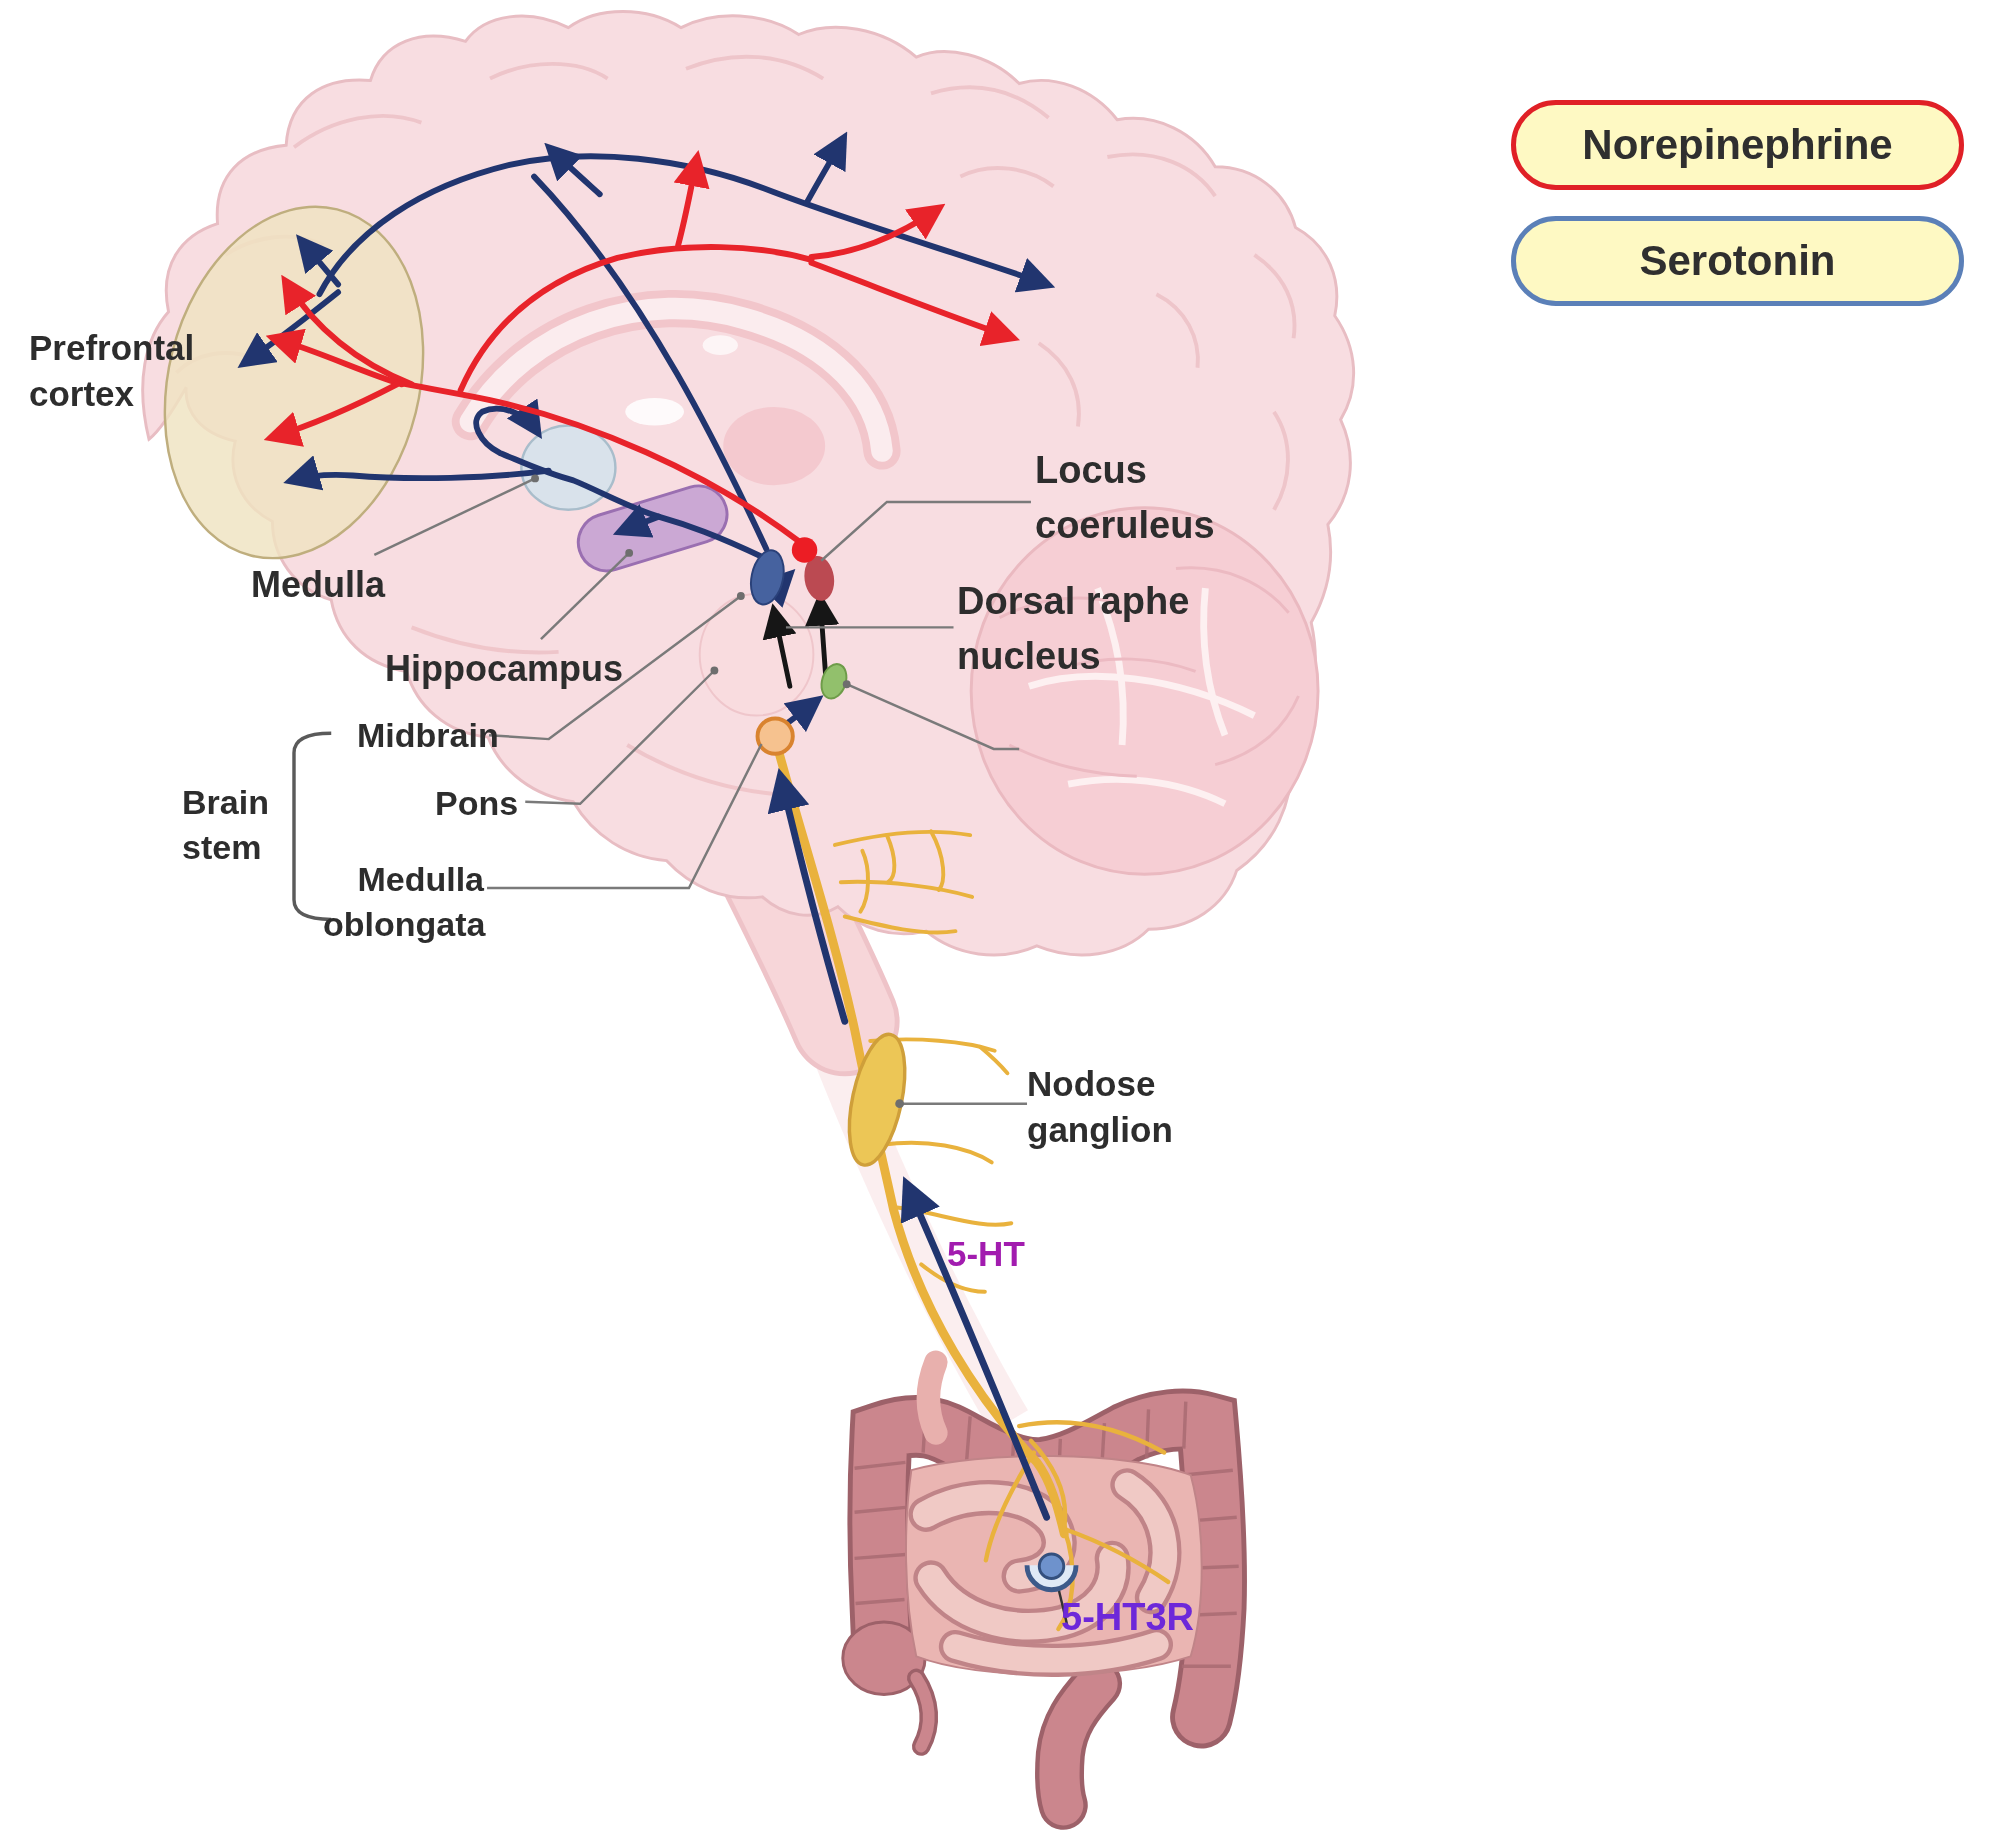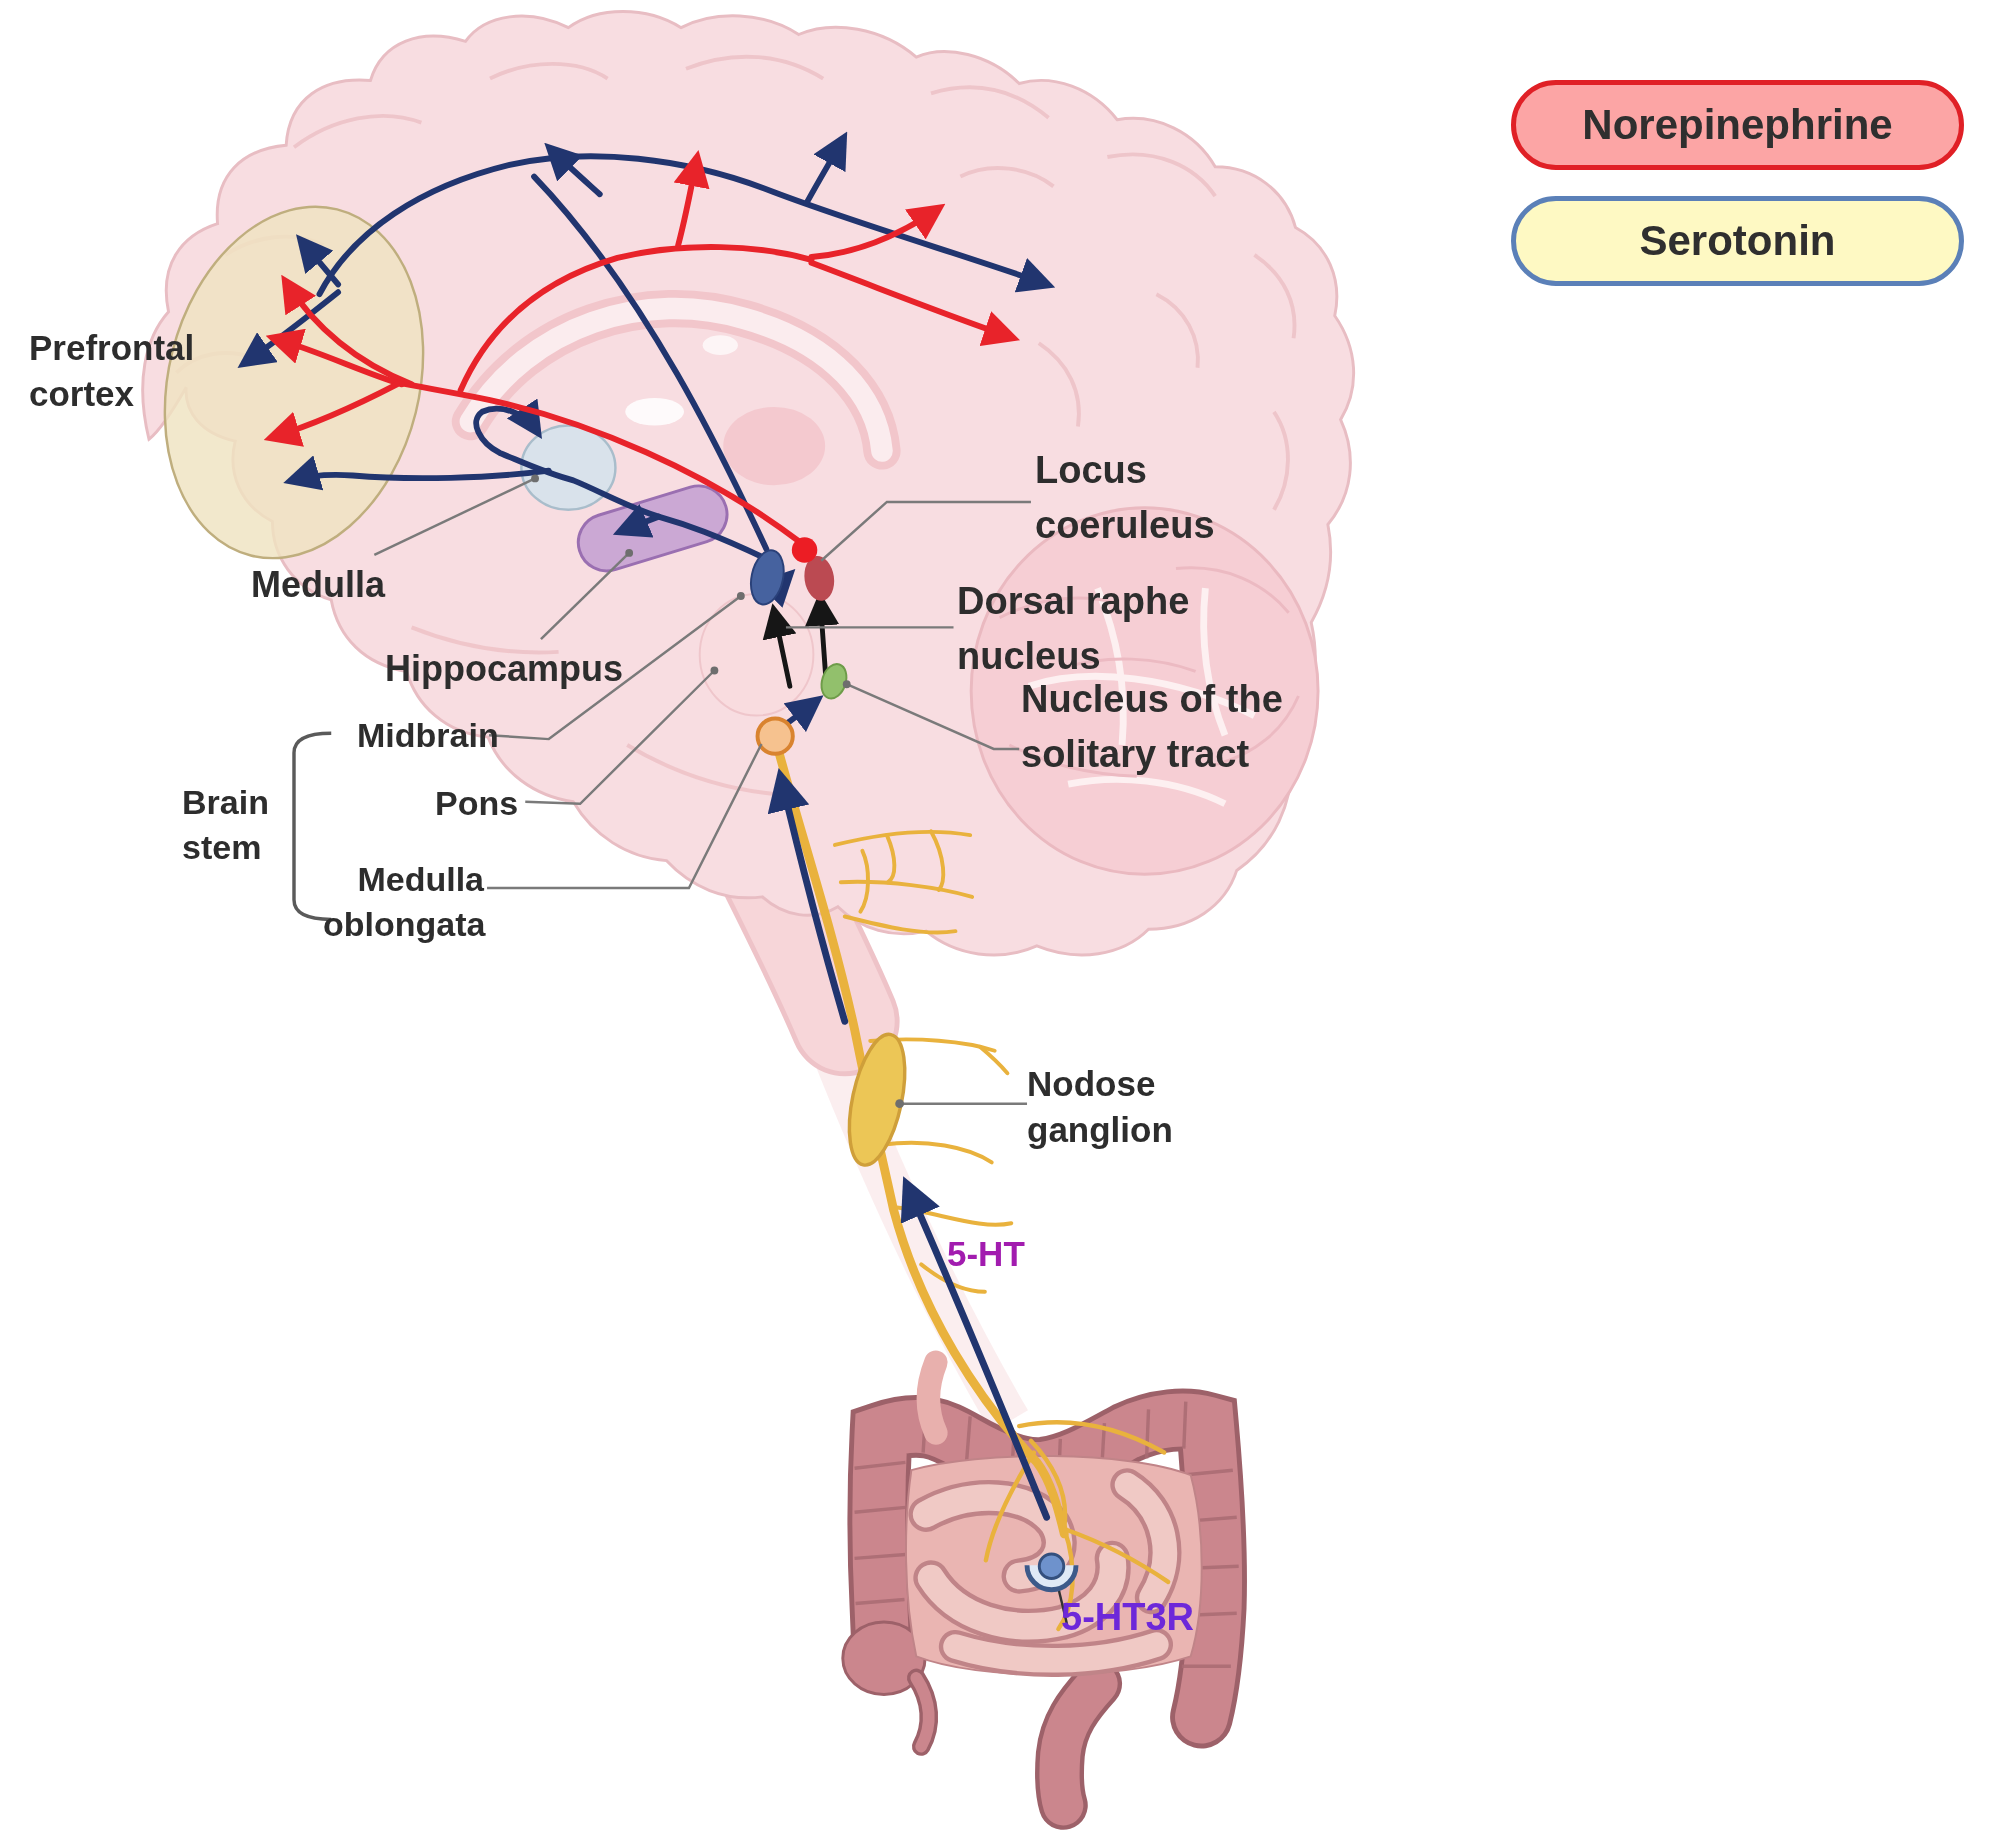--- a/index.html
+++ b/index.html
@@ -10,21 +10,21 @@
   .lbl.fs35{font-size:34px;}
   .lbl.fs36{font-size:35px;}
   .lbl.fs37{font-size:36px;}
   .lbl.fs39{font-size:38px;line-height:1.45;}
   .lbl.semi{font-weight:600;color:#a21caf;}
   .lbl.right{text-align:right;}
   
   #legend{position:absolute;left:1511px;top:80px;width:453px;display:flex;flex-direction:column;gap:25.5px;}
   .pill{height:90px;border-radius:47px;display:flex;align-items:center;justify-content:center;
         font-size:42px;font-weight:600;color:#2f2f2f;box-sizing:border-box;}
-  .pill.norepinephrine{border:5.9px solid #e02026;background:#fca5a5;}
+  .pill.norepinephrine{border:5.9px solid #e02026;background:#fef9c3;margin-top:20px;}
   .pill.serotonin{border:5.9px solid #5b80b8;background:#fef9c3;text-align:center;}
 </style>
 </head>
 <body>
 
 <div id="stage">
 
 <svg id="artwork" width="2007" height="1831" viewBox="0 0 2048 1868">
   <defs>
     <marker id="mNavy" viewBox="0 0 10 10" refX="7.5" refY="5" markerWidth="6.2" markerHeight="6.2" orient="auto-start-reverse">
@@ -250,22 +250,20 @@
 <div class="lbl fs35" style="left:357px;top:713px;">Midbrain</div>
 <div class="lbl fs35" style="left:182px;top:780px;">Brain
 stem</div>
 <div class="lbl fs35" style="left:435px;top:781px;">Pons</div>
 <div class="lbl fs35 right" style="left:323px;top:845px;width:161px;margin-top:12px;">Medulla
 oblongata</div>
 <div class="lbl fs39" style="left:1035px;top:443px;">Locus
 coeruleus</div>
 <div class="lbl fs39" style="left:957px;top:574px;">Dorsal raphe
 nucleus</div>
-<div class="lbl fs39" style="left:1021px;top:672px;">Nucleus of the
-solitary tract</div>
 <div class="lbl fs36" style="left:1027px;top:1061px;">Nodose
 ganglion</div>
 <div class="lbl fs36 semi" style="left:947px;top:1231px;">5-HT</div>
 <div class="lbl fs39" style="left:1061px;top:1590px;color:#6d28d9;">5-HT3R</div>
 
 <div id="legend">
   <div class="pill norepinephrine">
     <span>Norepinephrine</span>
   </div>
   <div class="pill serotonin">

